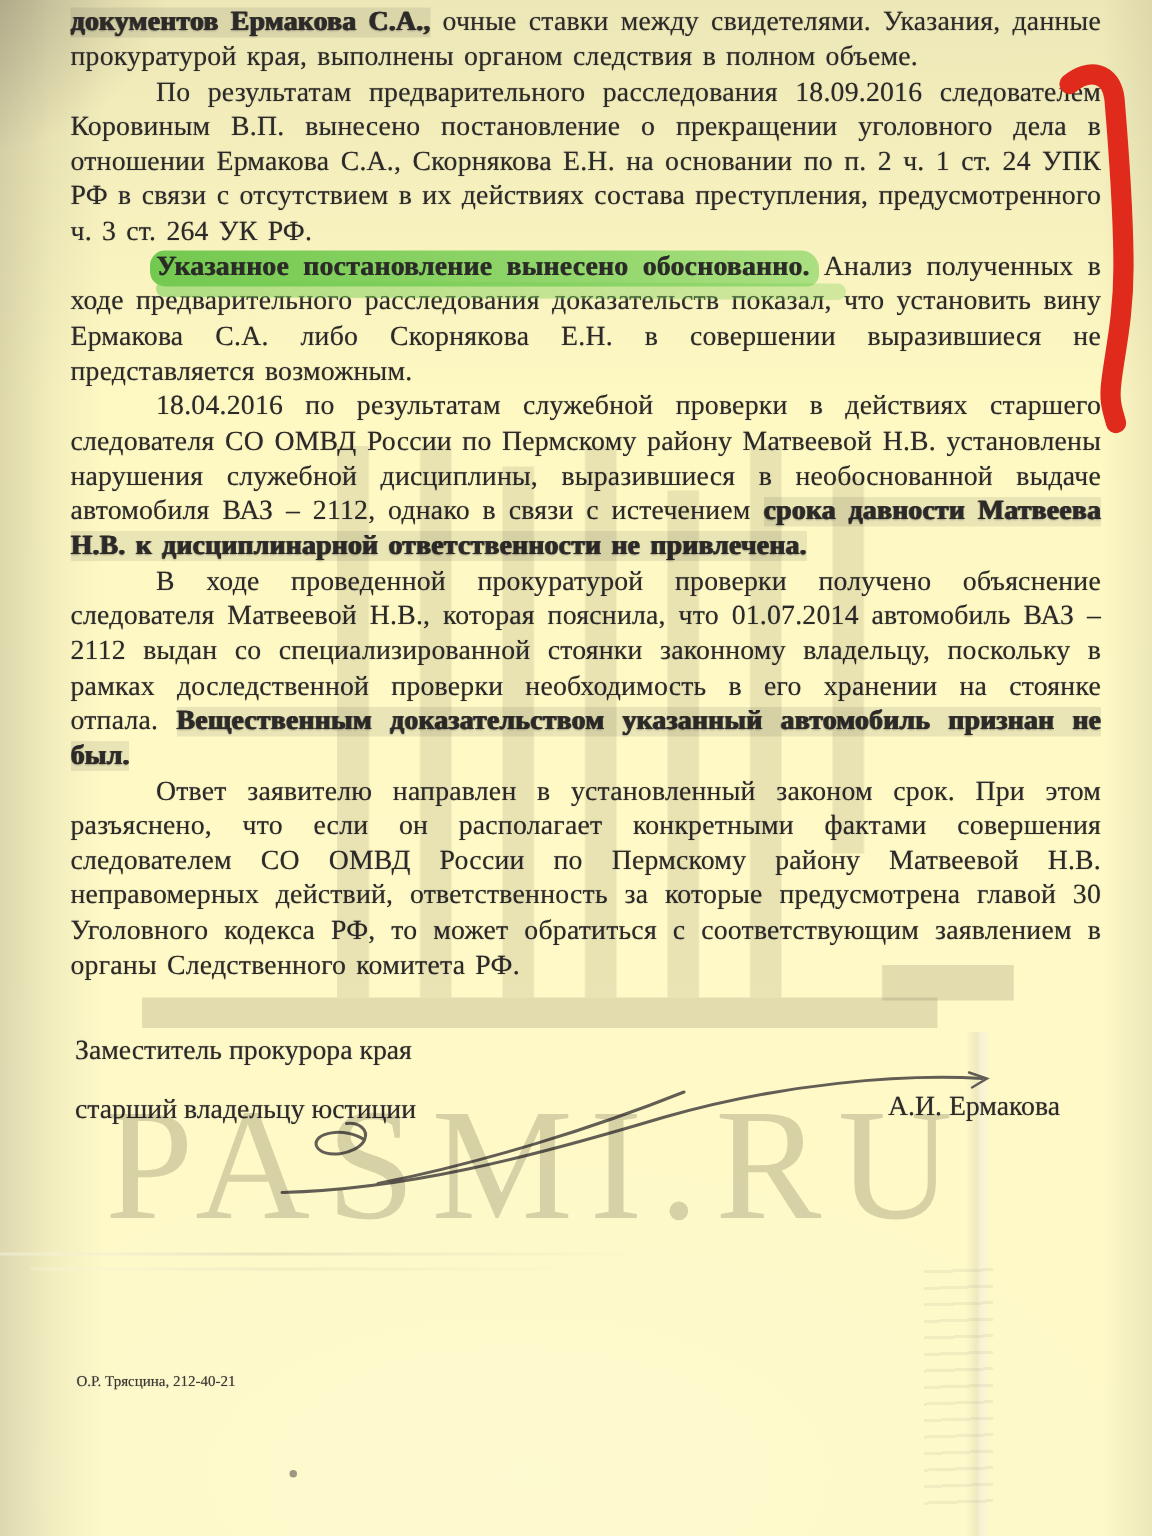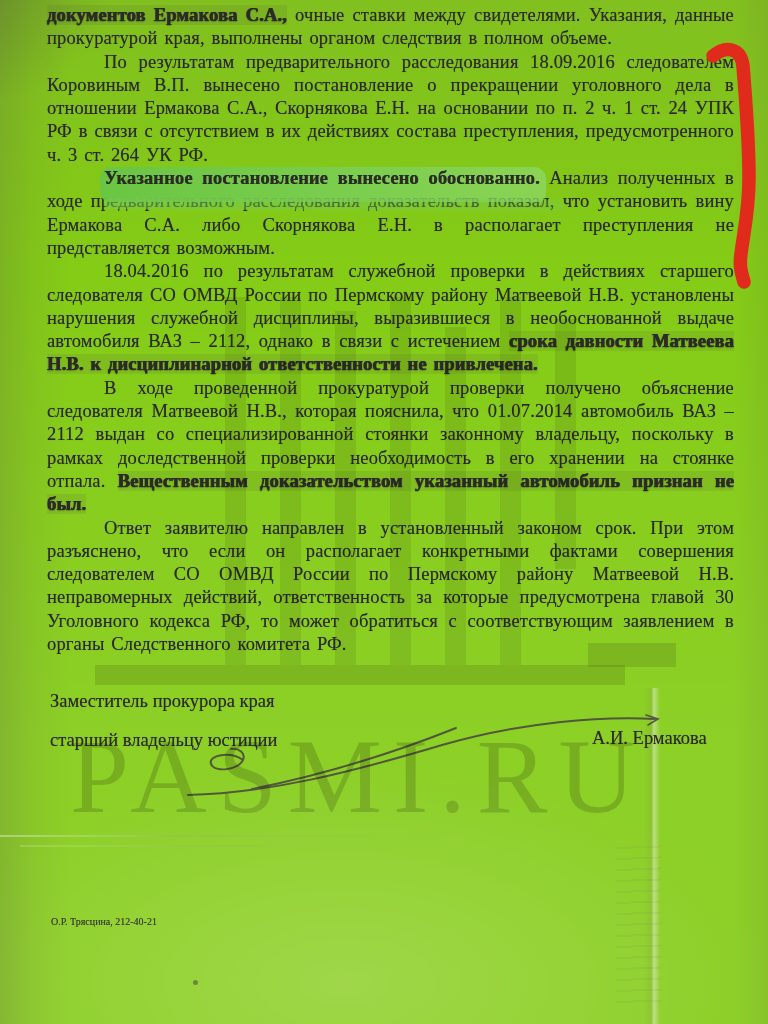--- a/index.html
+++ b/index.html
@@ -1,19 +1,19 @@
 <!DOCTYPE html>
 <html lang="ru"><head>
 <meta charset="utf-8">
 <style>
   html,body { margin:0; padding:0; background:#6b6762; }
   .page {
     position:relative; width:768px; height:1024px; overflow:hidden;
     font-family:"Liberation Serif", serif;
-    background:#84cc16;
+    background:#fef9c3;
   }
   
   .vignette {
     position:absolute; inset:0; pointer-events:none; z-index:1;
     background:
       radial-gradient(circle 190px at -2% -3%, rgba(70,64,58,0.30), transparent 70%),
       linear-gradient(90deg, rgba(88,82,76,0.20), rgba(88,82,76,0.07) 34px, transparent 70px),
       linear-gradient(270deg, rgba(88,82,76,0.10), transparent 34px),
       linear-gradient(180deg, rgba(110,103,96,0.12), transparent 26%, rgba(255,255,255,0.07) 72%),
       radial-gradient(ellipse 620px 320px at 45% 96%, rgba(255,255,255,0.16), transparent 70%);
@@ -30,21 +30,21 @@
   .smudge {
     font-weight:bold;
     text-shadow:0.6px 0 0 rgba(40,38,37,0.9), -0.4px 0 0 rgba(40,38,37,0.6), 0 0.9px 1.2px rgba(40,38,37,0.38);
     background:linear-gradient(rgba(70,65,60,0.11), rgba(70,65,60,0.11));
     -webkit-box-decoration-break:clone; box-decoration-break:clone;
   }
   .hl {
     font-weight:bold; position:relative;
     background:linear-gradient(93deg, rgba(104,197,70,0.92), rgba(126,209,92,0.82) 68%, rgba(142,216,106,0.72));
     border-radius:10px 12px 8px 10px;
-    padding:1px 6px 14px 4px; margin:-1px -6px -3px -4px;
+    padding:1px 6px 3px 4px; margin:-1px -6px -3px -4px;
     text-shadow:0.5px 0 0 rgba(30,45,25,0.8);
   }
   .hl::after { 
     content:""; position:absolute; left:4px; bottom:-8px; height:11px;
     width:calc(100% + 14px); border-radius:7px;
     background:linear-gradient(90deg, rgba(116,204,82,0.55), rgba(116,204,82,0.30));
     transform:rotate(0.25deg);
   }
   .sig-title1, .sig-title2, .sig-name {
     position:absolute; z-index:2; color:#2c2a29; font-size:18.5px;
@@ -91,21 +91,21 @@
 
 <div class="page">
 
   <div class="vignette"></div>
 
   <div class="content">
     <p class="para first"><span class="smudge">документов Ермакова С.А.,</span><span> очные ставки между свидетелями. Указания, данные прокуратурой края, выполнены органом следствия в полном объеме.</span></p>
 
     <p class="para"><span>По результатам предварительного расследования 18.09.2016 следователем Коровиным В.П. вынесено постановление о прекращении уголовного дела в отношении Ермакова С.А., Скорнякова Е.Н. на основании по п. 2 ч. 1 ст. 24 УПК РФ в связи с отсутствием в их действиях состава преступления, предусмотренного ч. 3 ст. 264 УК РФ.</span></p>
 
-    <p class="para"><span class="hl">Указанное постановление вынесено обоснованно.</span><span> Анализ полученных в ходе предварительного расследования доказательств показал, что установить вину Ермакова С.А. либо Скорнякова Е.Н. в располагает преступления не представляется возможным.</span></p>
+    <p class="para"><span class="hl">Указанное постановление вынесено обоснованно.</span><span> Анализ полученных в ходе предварительного расследования доказательств показал, что установить вину Ермакова С.А. либо Скорнякова Е.Н. в совершении выразившиеся не представляется возможным.</span></p>
 
     <p class="para"><span>18.04.2016 по результатам служебной проверки в действиях старшего следователя СО ОМВД России по Пермскому району </span><span class="b">Матвеевой Н.В.</span><span> установлены нарушения служебной дисциплины, выразившиеся в необоснованной выдаче автомобиля ВАЗ – 2112, однако в связи с истечением </span><span class="smudge">срока давности Матвеева Н.В. к дисциплинарной ответственности не привлечена.</span></p>
 
     <p class="para"><span>В ходе проведенной прокуратурой проверки получено объяснение следователя Матвеевой Н.В., которая пояснила, что 01.07.2014 автомобиль ВАЗ – 2112 выдан со специализированной стоянки </span><span class="b">законному владельцу,</span><span> поскольку в рамках доследственной проверки необходимость в его хранении на стоянке отпала. </span><span class="smudge">Вещественным доказательством указанный автомобиль признан не был.</span></p>
 
     <p class="para"><span>Ответ заявителю направлен в установленный законом срок. При этом разъяснено, что если он располагает конкретными фактами совершения следователем СО ОМВД России по Пермскому району Матвеевой Н.В. неправомерных действий, ответственность за которые предусмотрена главой 30 Уголовного кодекса РФ, то может обратиться с соответствующим заявлением в органы Следственного комитета РФ.</span></p>
   </div>
 
   <div class="sig-title1">Заместитель прокурора края</div>
   <div class="sig-title2">старший владельцу юстиции</div>

